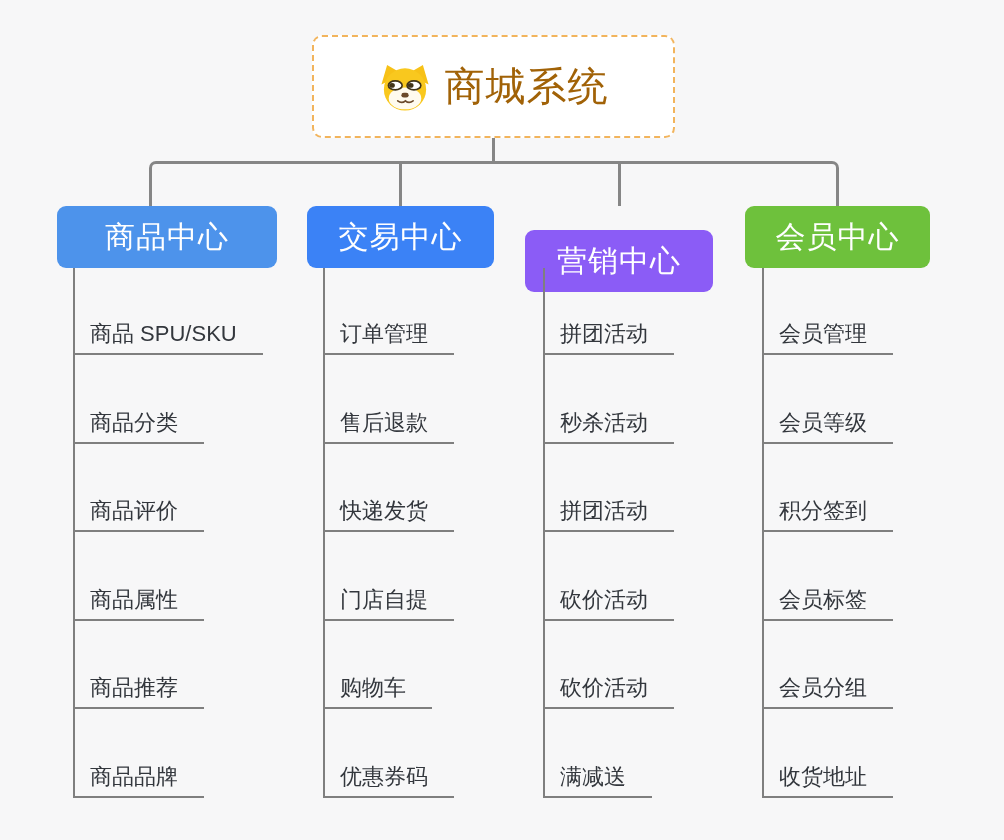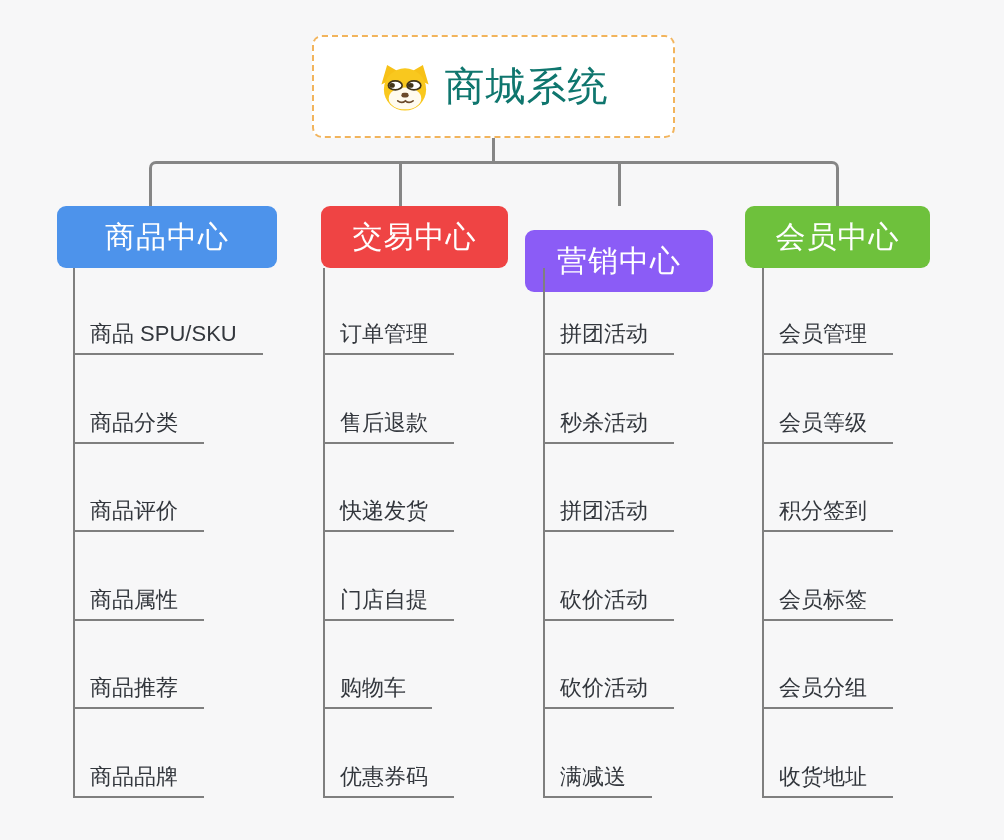--- a/index.html
+++ b/index.html
@@ -81,31 +81,31 @@
       <path d="M54 2 L61 26 L35 13 Z" fill="#F7C117"></path>
       <circle cx="32" cy="32" r="26" fill="#F9C81E"></circle>
       <ellipse cx="32" cy="43" rx="20" ry="13.5" fill="#FFFBEE"></ellipse>
       <ellipse cx="20" cy="27" rx="8.5" ry="5.5" fill="#ffffff" stroke="#42351A" stroke-width="2"></ellipse>
       <ellipse cx="43" cy="27" rx="8.5" ry="5.5" fill="#ffffff" stroke="#42351A" stroke-width="2"></ellipse>
       <ellipse cx="16" cy="27" rx="3.5" ry="2.8" fill="#42351A"></ellipse>
       <ellipse cx="39" cy="27" rx="3.5" ry="2.8" fill="#42351A"></ellipse>
       <rect x="27.5" y="36" width="9" height="6" rx="3" fill="#6B4A2B"></rect>
       <path d="M23 46 Q28 50 32.5 46 Q37 50 42 46" fill="none" stroke="#6B4A2B" stroke-width="2" stroke-linecap="round"></path>
     </svg>
-    <span class="root-title" style="color: #0f766e;">商城系统</span>
+    <span class="root-title" style="color: #a16207;">商城系统</span>
   </div>
 
   <div class="conn conn-stub"></div>
   <div class="conn conn-elbow-left"></div>
   <div class="conn conn-elbow-right"></div>
   <div class="conn conn-drop-2"></div>
   <div class="conn conn-drop-3"></div>
 
   <div class="branch-box b1" style="background-color: rgb(77, 147, 235);">商品中心</div>
-  <div class="branch-box b2" style="background-color: #ef4444; margin-left: 14px;">交易中心</div>
+  <div class="branch-box b2" style="background-color: #3b82f6;">交易中心</div>
   <div class="branch-box b3" style="background-color: #8b5cf6; margin-top: 24px;">营销中心</div>
   <div class="branch-box b4" style="background-color: rgb(110, 193, 60); font-family: Liberation Serif, serif;">会员中心</div>
 
   <div class="branch-col c1">
     <div class="leaf">商品 SPU/SKU</div>
     <div class="leaf">商品分类</div>
     <div class="leaf">商品评价</div>
     <div class="leaf">商品属性</div>
     <div class="leaf">商品推荐</div>
     <div class="leaf">商品品牌</div>

